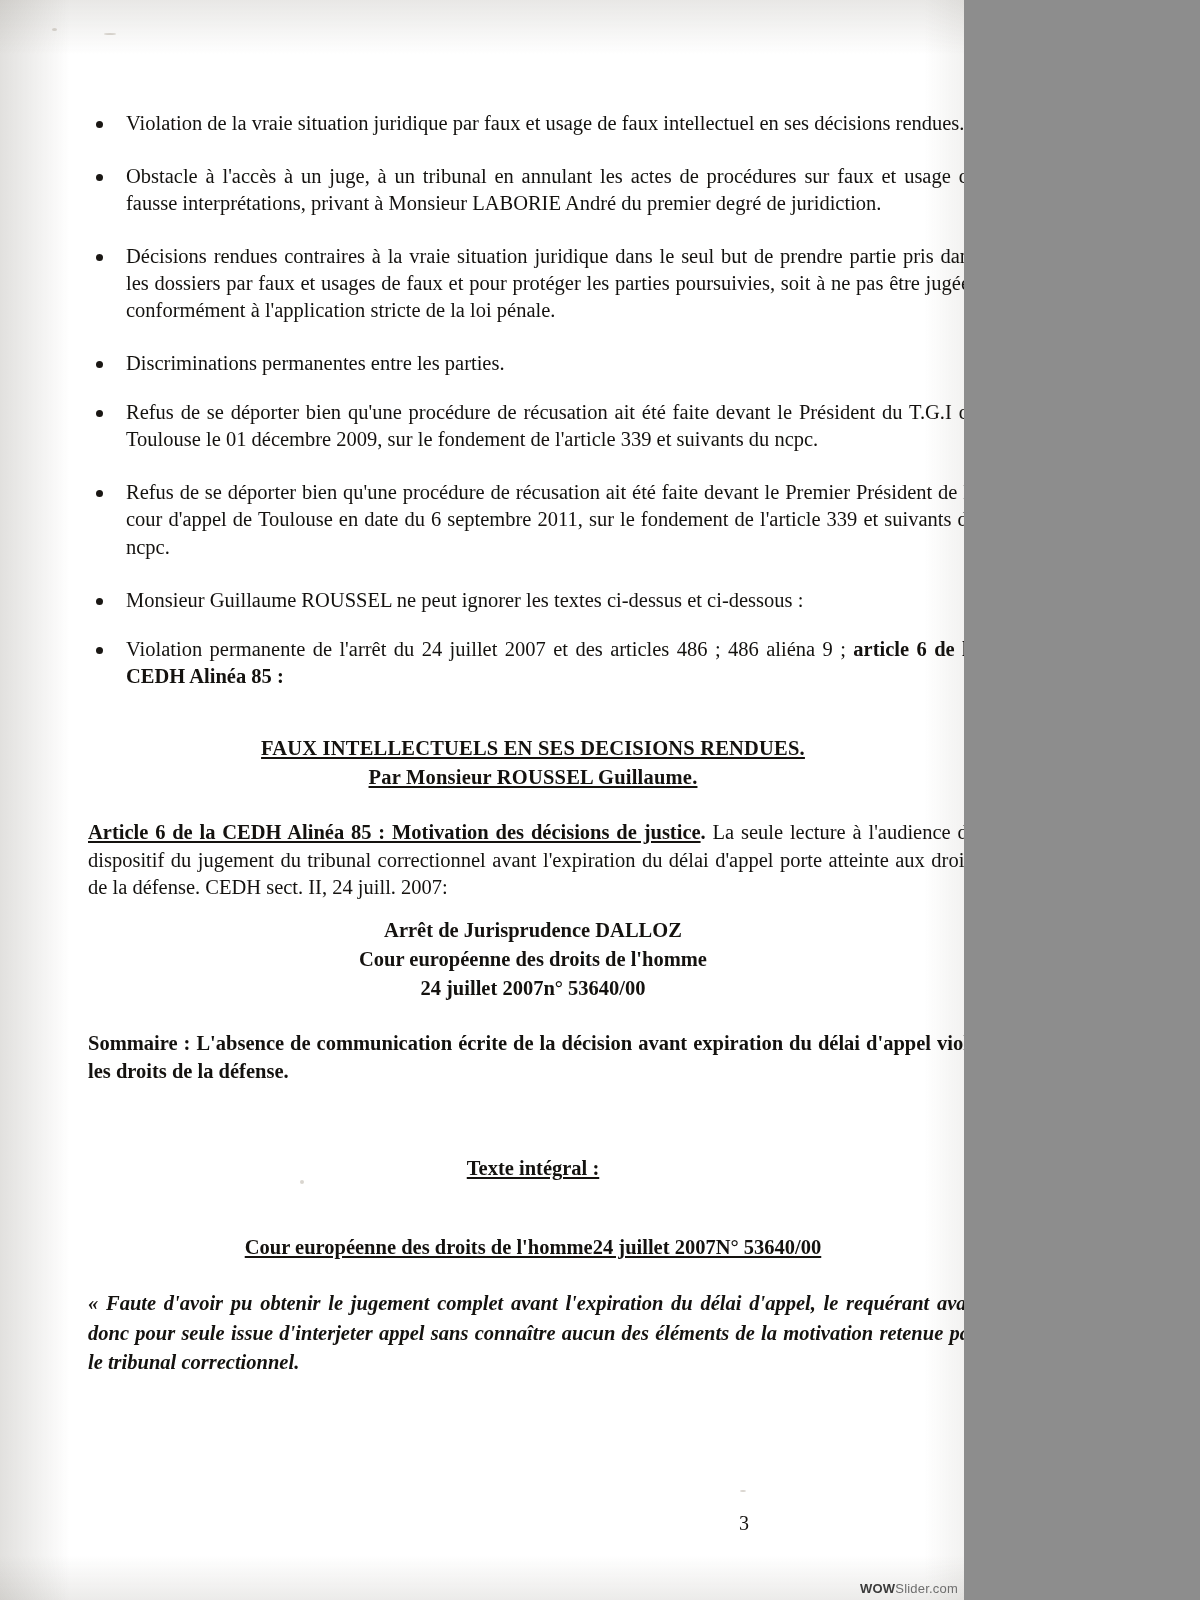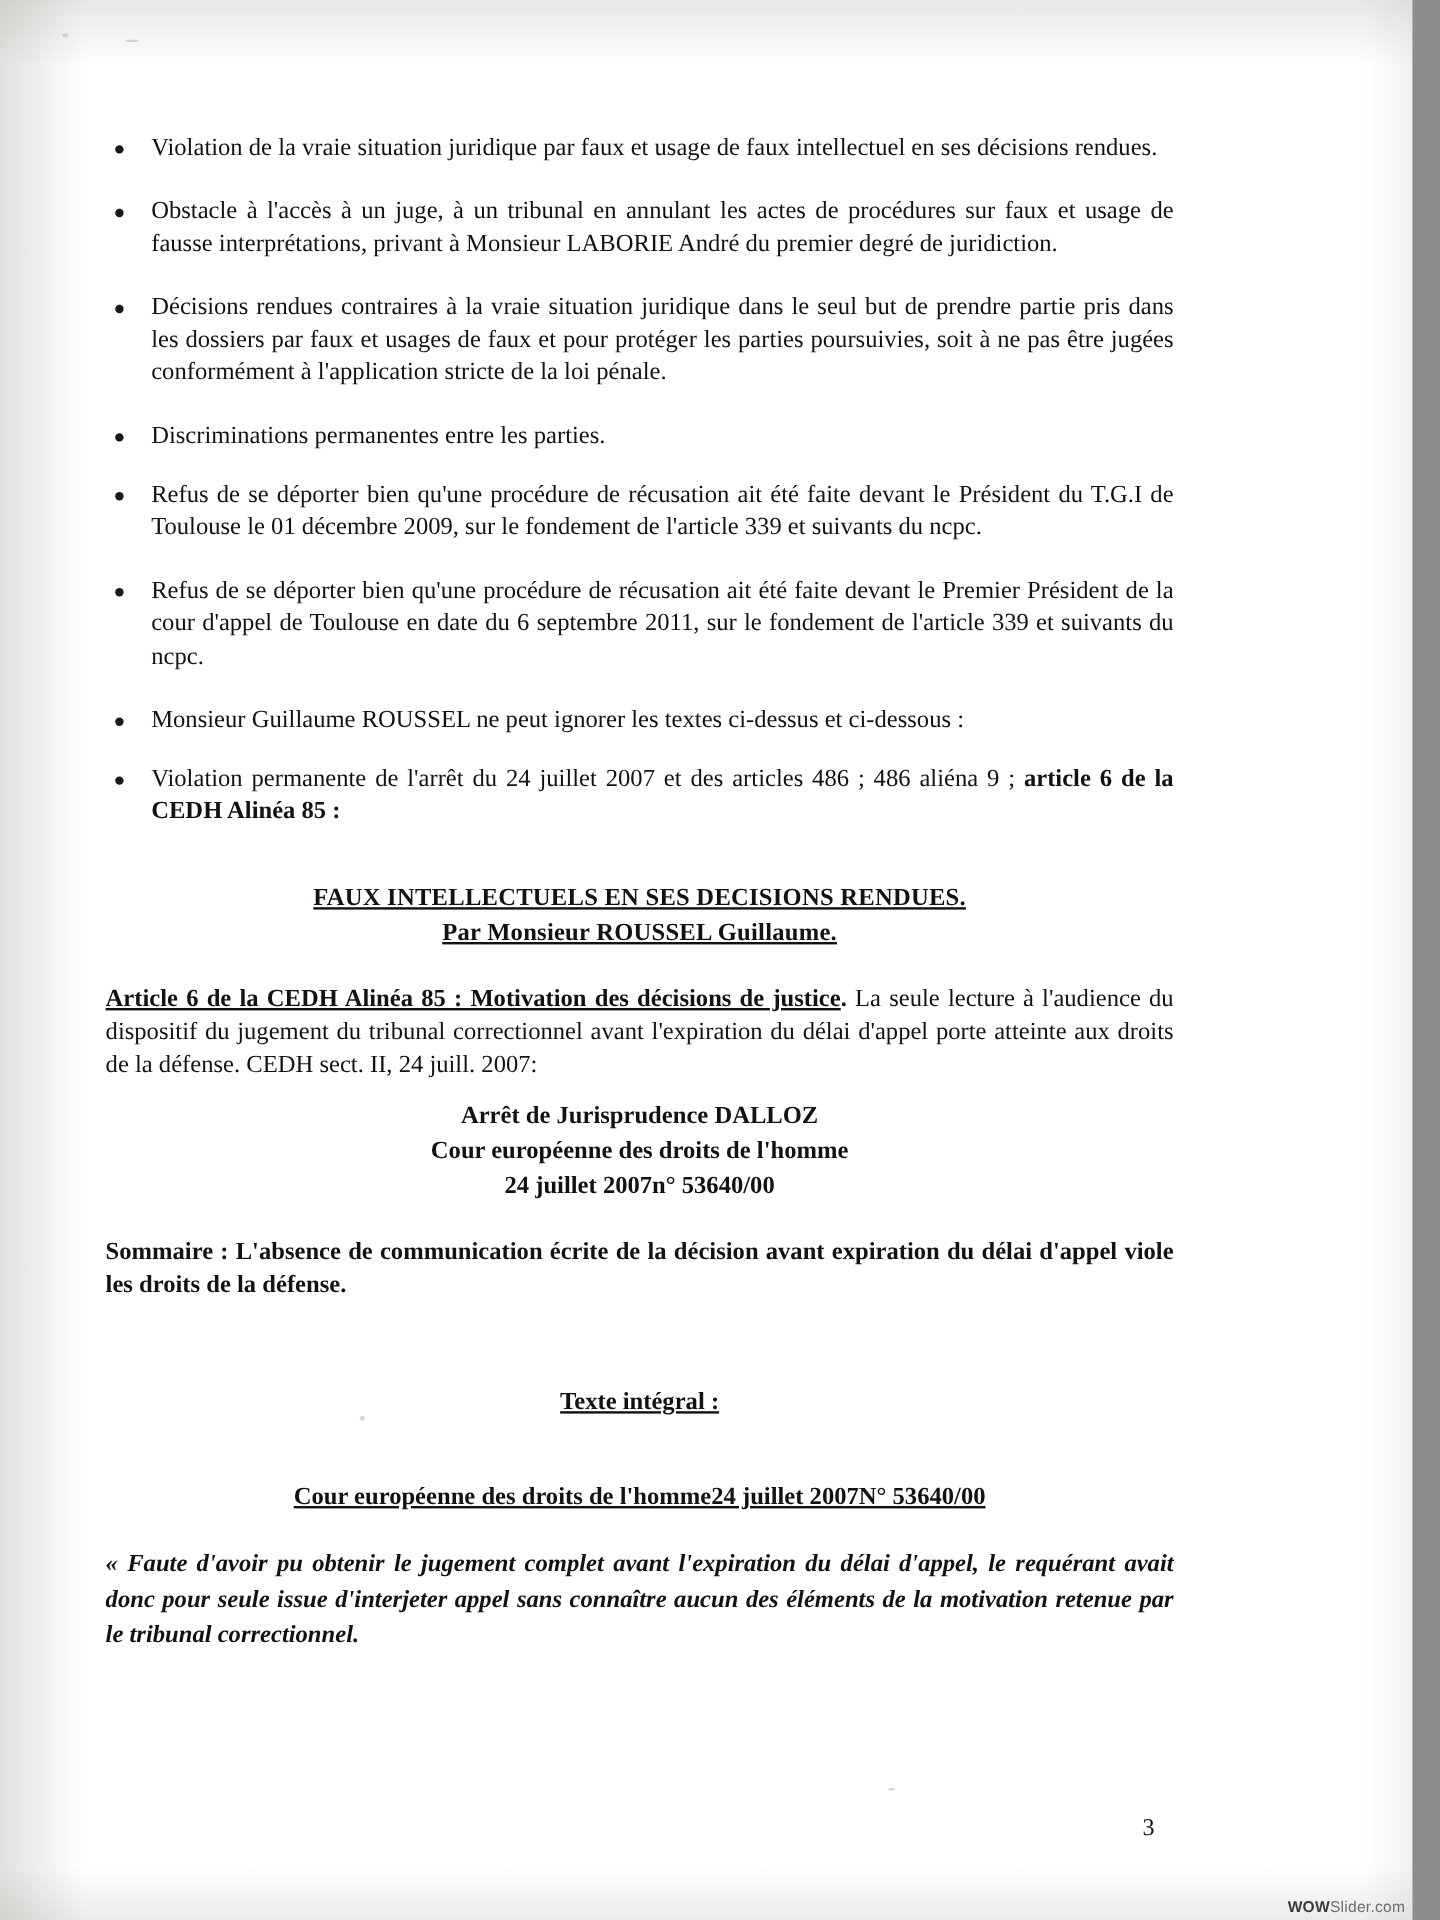--- a/index.html
+++ b/index.html
@@ -2,21 +2,21 @@
 <html><head>
 <meta charset="utf-8">
 <style>
   html, body {
     margin: 0;
     padding: 0;
     background: #8d8d8d;
   }
   .page {
     position: relative;
-    width: 1177px;
+    width: 964px;
     height: 1600px;
     background: #ffffff;
     overflow: hidden;
     font-family: "Liberation Serif", serif;
     color: #14120f;
   }
   
   .scan-tint {
     position: absolute;
     inset: 0;

